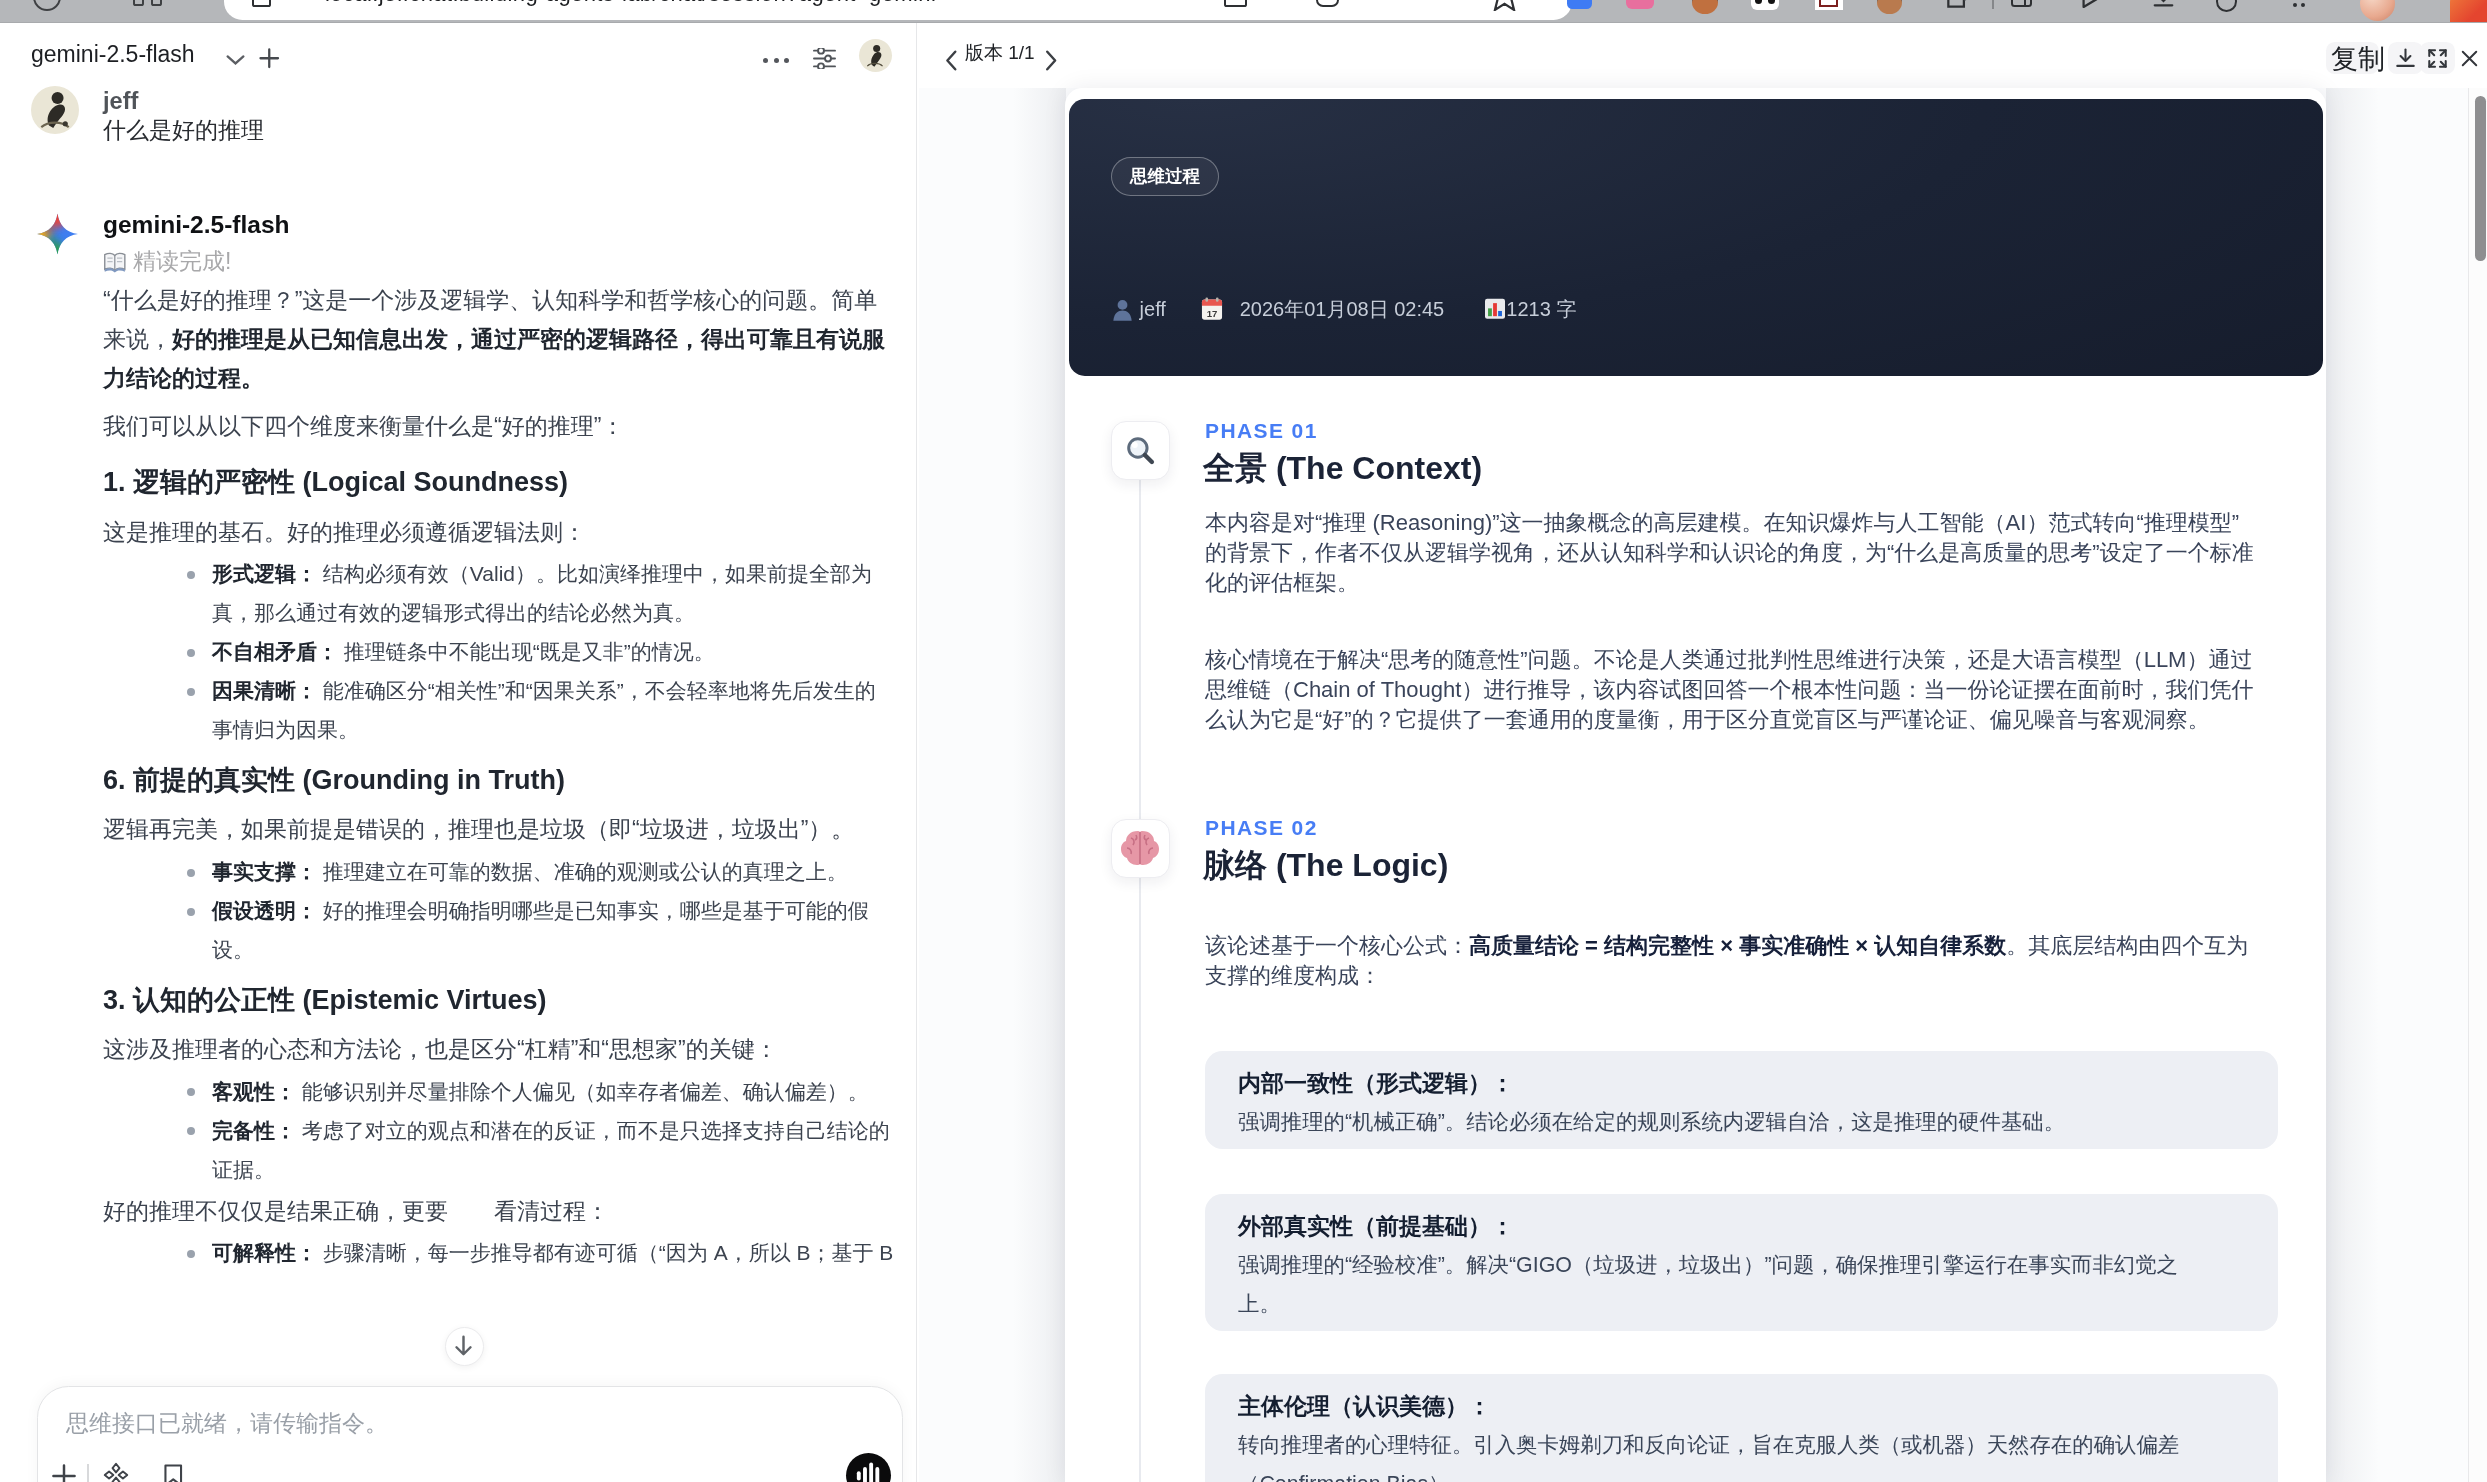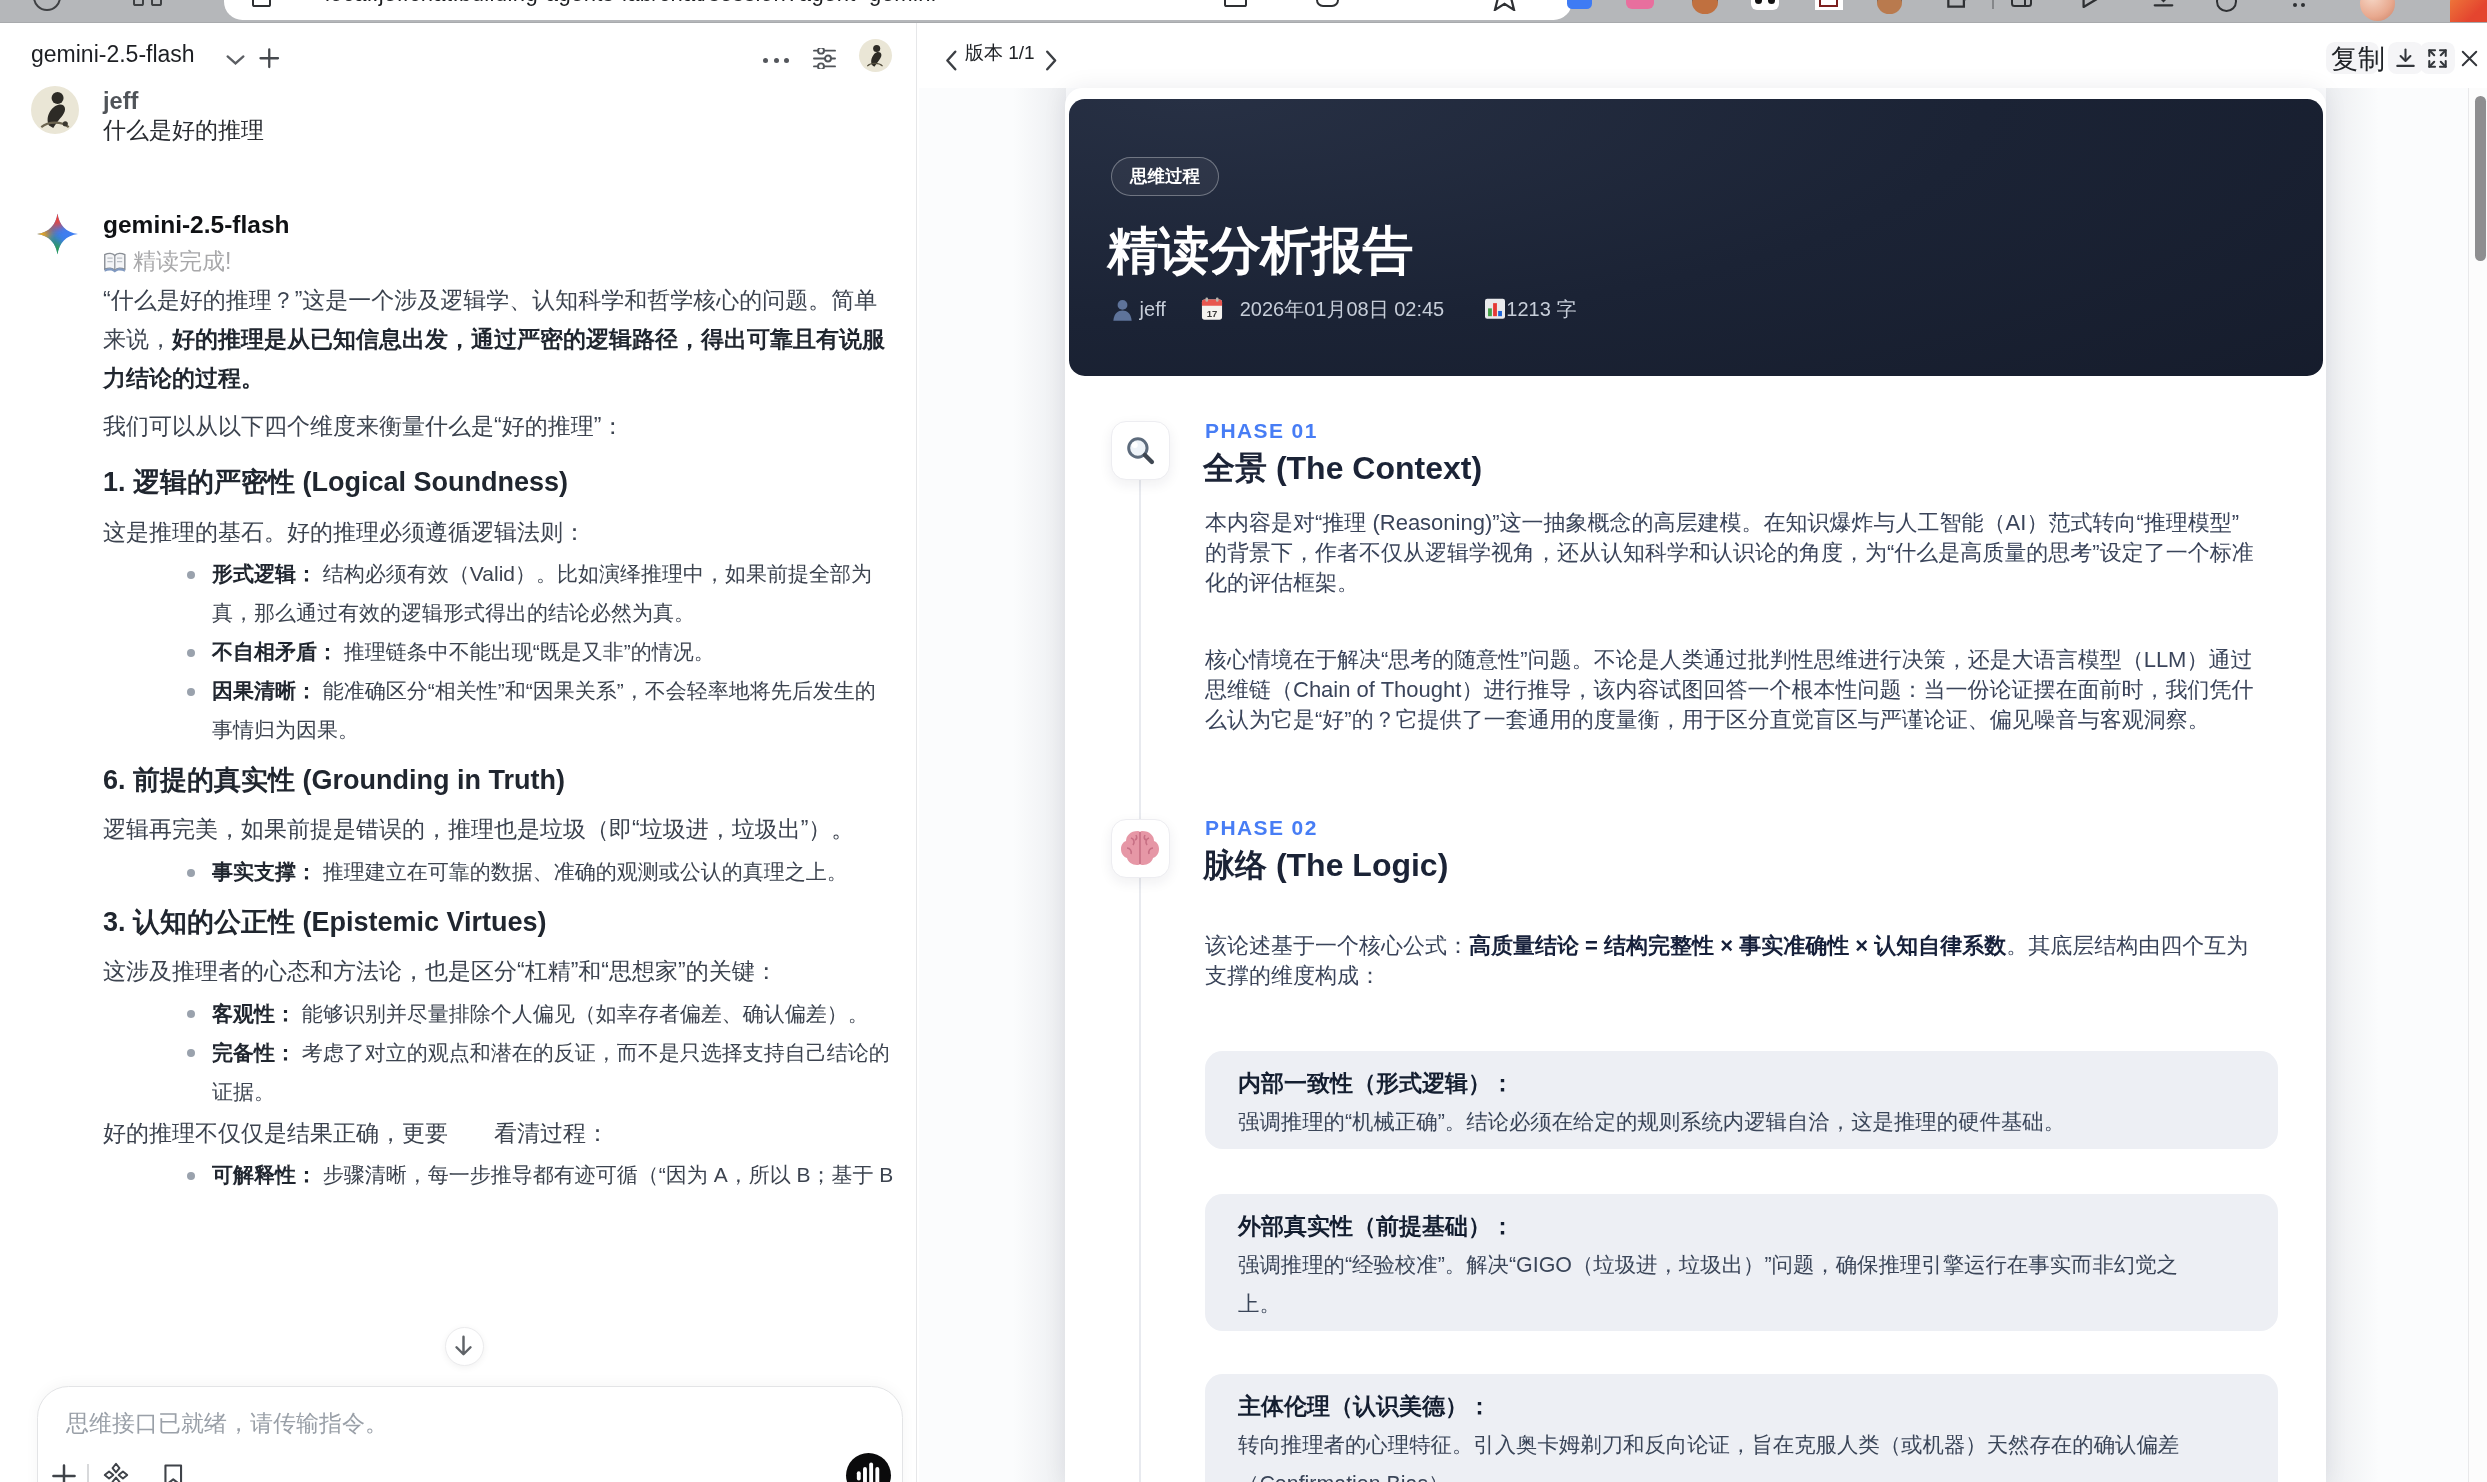--- a/index.html
+++ b/index.html
@@ -170,20 +170,21 @@
   <p>这是推理的基石。好的推理必须遵循逻辑法则：</p>
   <ul>
    <li><b>形式逻辑：</b> 结构必须有效（Valid）。比如演绎推理中，如果前提全部为<br>真，那么通过有效的逻辑形式得出的结论必然为真。</li>
    <li><b>不自相矛盾：</b> 推理链条中不能出现“既是又非”的情况。</li>
    <li><b>因果清晰：</b> 能准确区分“相关性”和“因果关系”，不会轻率地将先后发生的<br>事情归为因果。</li>
   </ul>
   <h3>6. 前提的真实性 (Grounding in Truth)</h3>
   <p>逻辑再完美，如果前提是错误的，推理也是垃圾（即“垃圾进，垃圾出”）。</p>
   <ul>
    <li><b>事实支撑：</b> 推理建立在可靠的数据、准确的观测或公认的真理之上。</li>
+   <li><b>假设透明：</b> 好的推理会明确指明哪些是已知事实，哪些是基于可能的假<br>设。</li>
   </ul>
   <h3>3. 认知的公正性 (Epistemic Virtues)</h3>
   <p>这涉及推理者的心态和方法论，也是区分“杠精”和“思想家”的关键：</p>
   <ul>
    <li><b>客观性：</b> 能够识别并尽量排除个人偏见（如幸存者偏差、确认偏差）。</li>
    <li><b>完备性：</b> 考虑了对立的观点和潜在的反证，而不是只选择支持自己结论的<br>证据。</li>
   </ul>
   <p>好的推理不仅仅是结果正确，更要<span style="visibility:hidden">能能</span>看清过程：</p>
   <ul>
    <li><b>可解释性：</b> 步骤清晰，每一步推导都有迹可循（“因为 A，所以 B；基于 B</li>
@@ -257,21 +258,20 @@
     </svg>
  <svg class="ico" style="left:1540px;top:25px" width="21" height="21" viewBox="0 0 28 28">
       <path d="M5 5 L23 23 M23 5 L5 23" stroke="#33363b" stroke-width="2.6" stroke-linecap="round"></path>
     </svg>
  <div id="rpanelbg"></div>
     <div id="lsh"></div>
     <div id="rsh"></div>
  <div id="page">
   <div id="hero">
    <div id="heroPill">思维过程</div>
-   <div id="heroTitle">精读分析报告</div>
    <div id="heroMeta">
      <svg style="vertical-align:top" width="23" height="24.5" viewBox="0 0 26 28">
             <circle cx="13" cy="9" r="5.6" fill="#5e739a"></circle>
             <path d="M2.5 27 C3.5 18.5 8 15.5 13 15.5 C18 15.5 22.5 18.5 23.5 27 Z" fill="#5e739a"></path>
           </svg><span style="margin-left:6.1px">jeff</span>
      <span style="display:inline-block;width:23.6px"></span>
      <svg style="vertical-align:top;font-size:23px" width="22" height="23.6" viewBox="0 0 25 27">
             <rect x="1" y="3" width="23" height="23" rx="3" fill="#f4f2ef"></rect>
             <path d="M1 6 C1 4.3 2.3 3 4 3 H21 C22.7 3 24 4.3 24 6 V10 H1 Z" fill="#e8564f"></path>
             <rect x="5" y="0.5" width="3" height="5" rx="1.5" fill="#b9b4ad"></rect>

